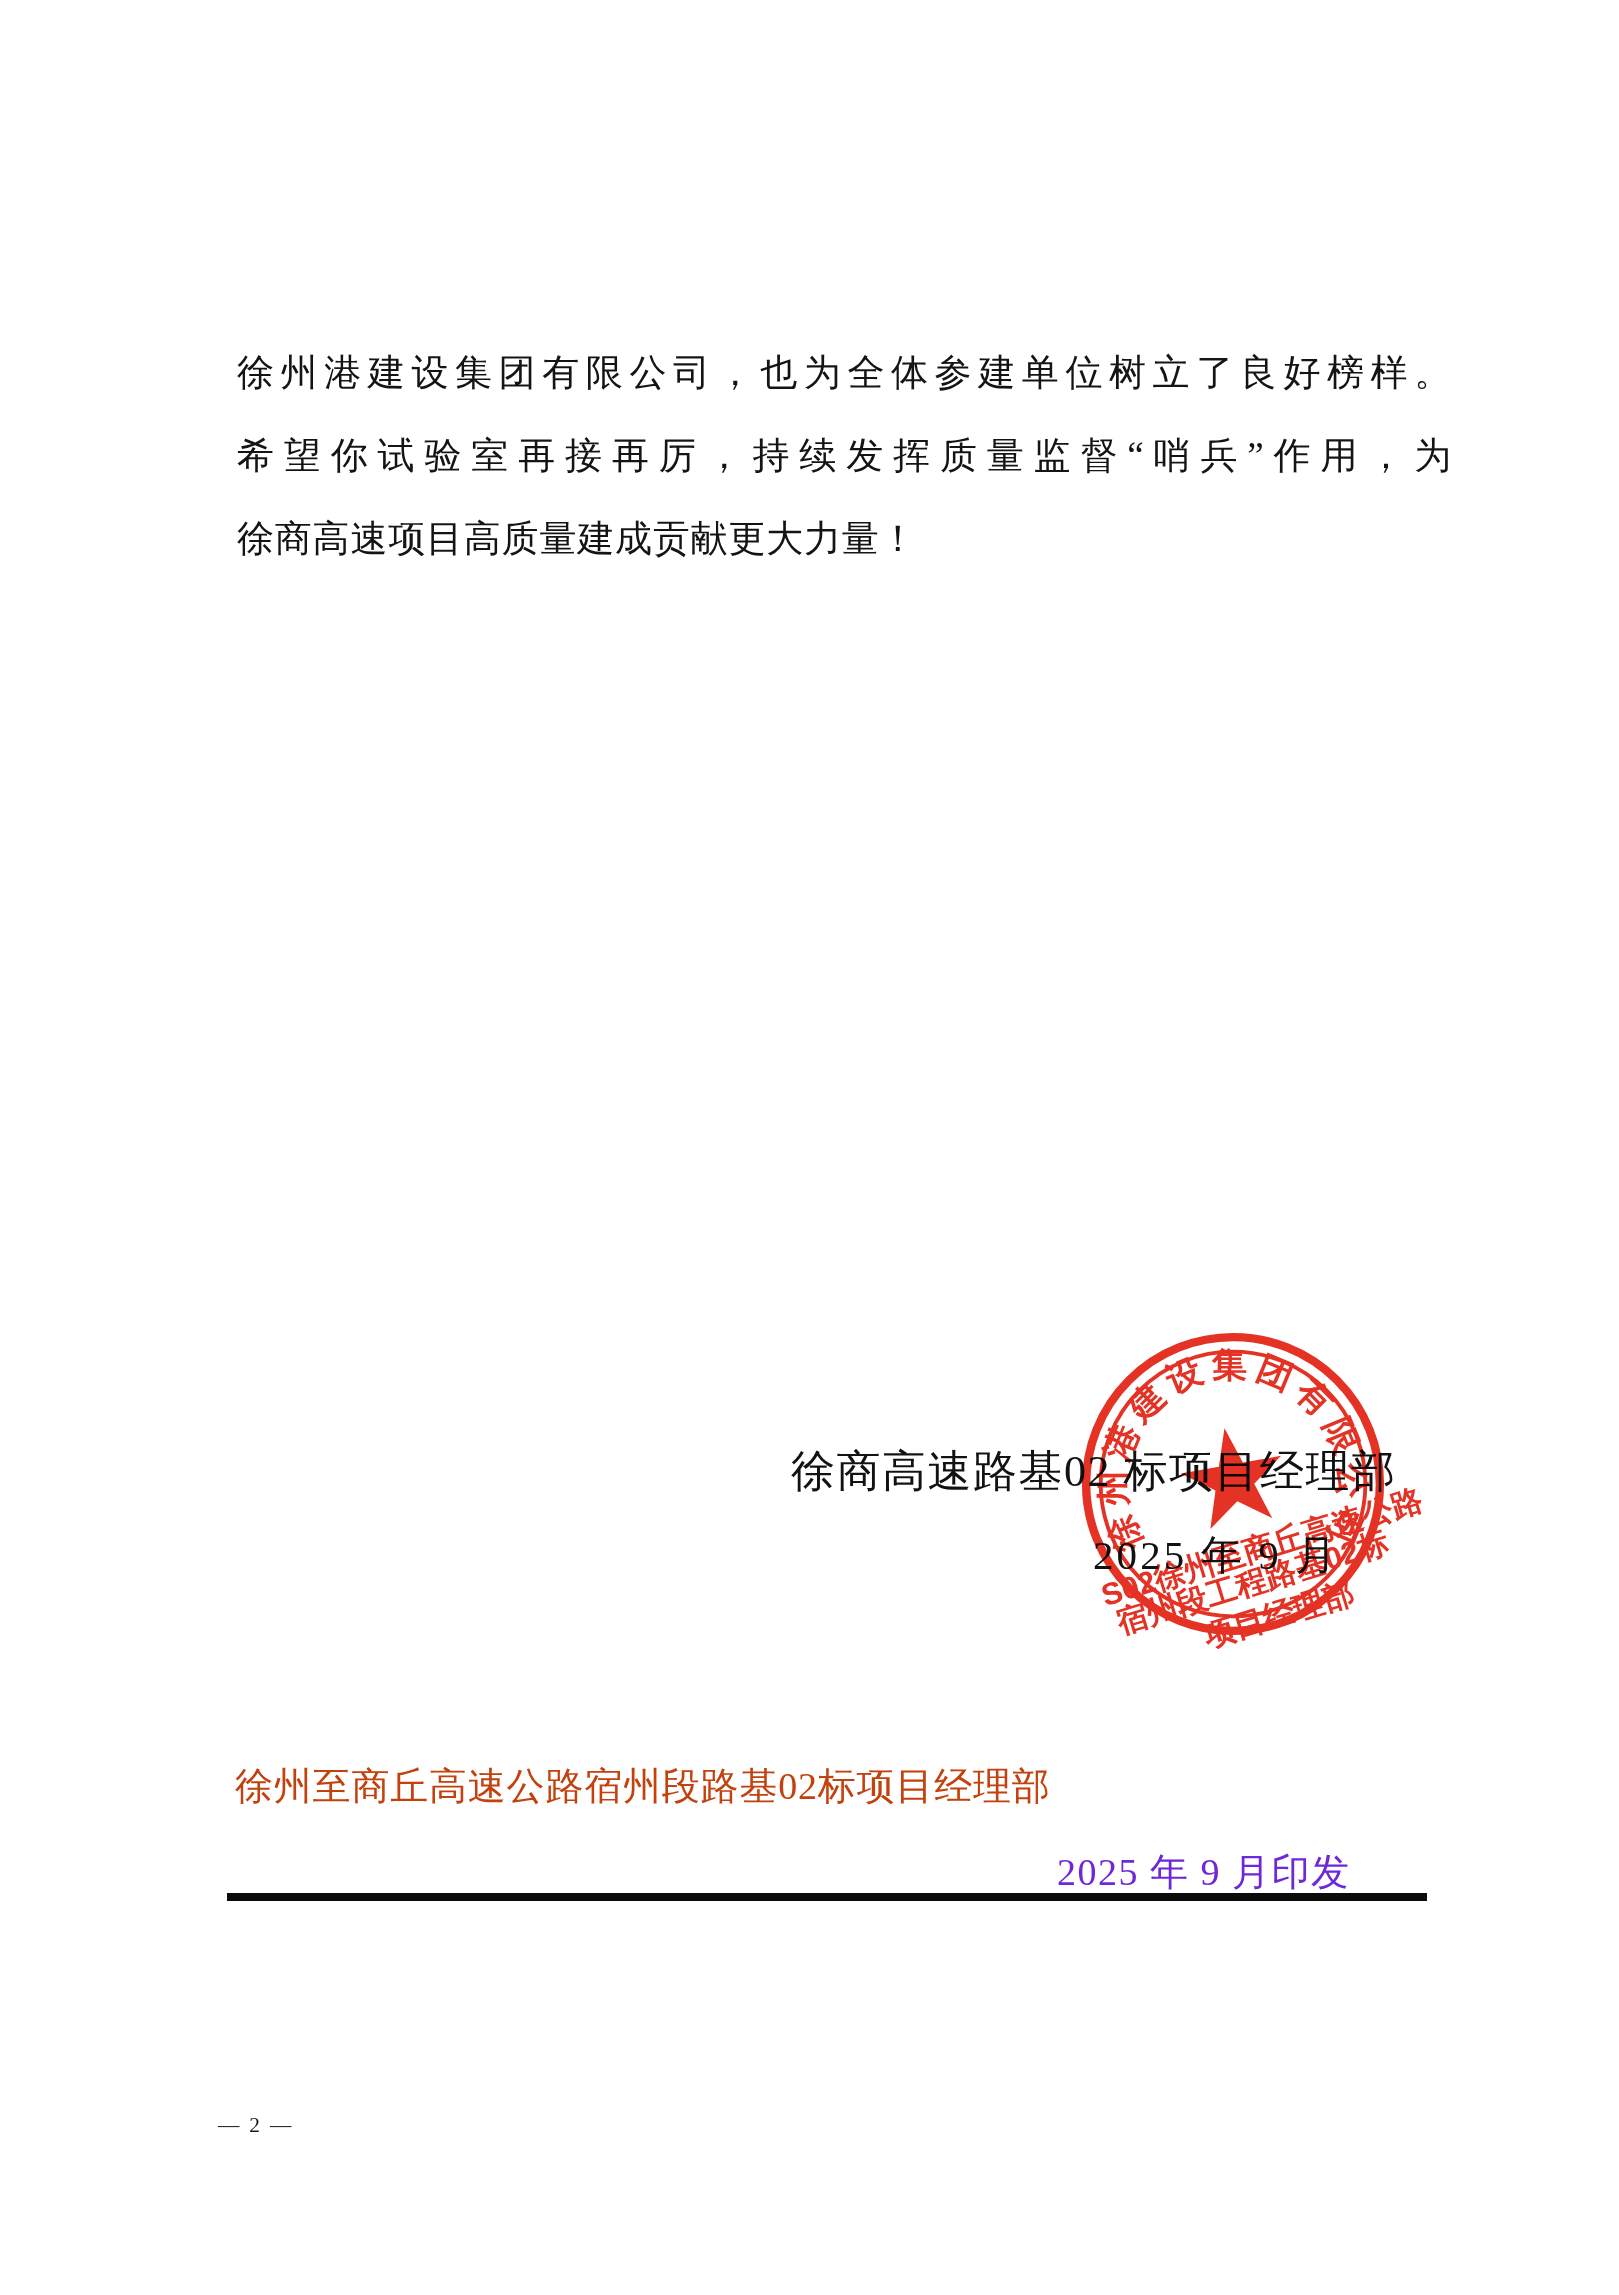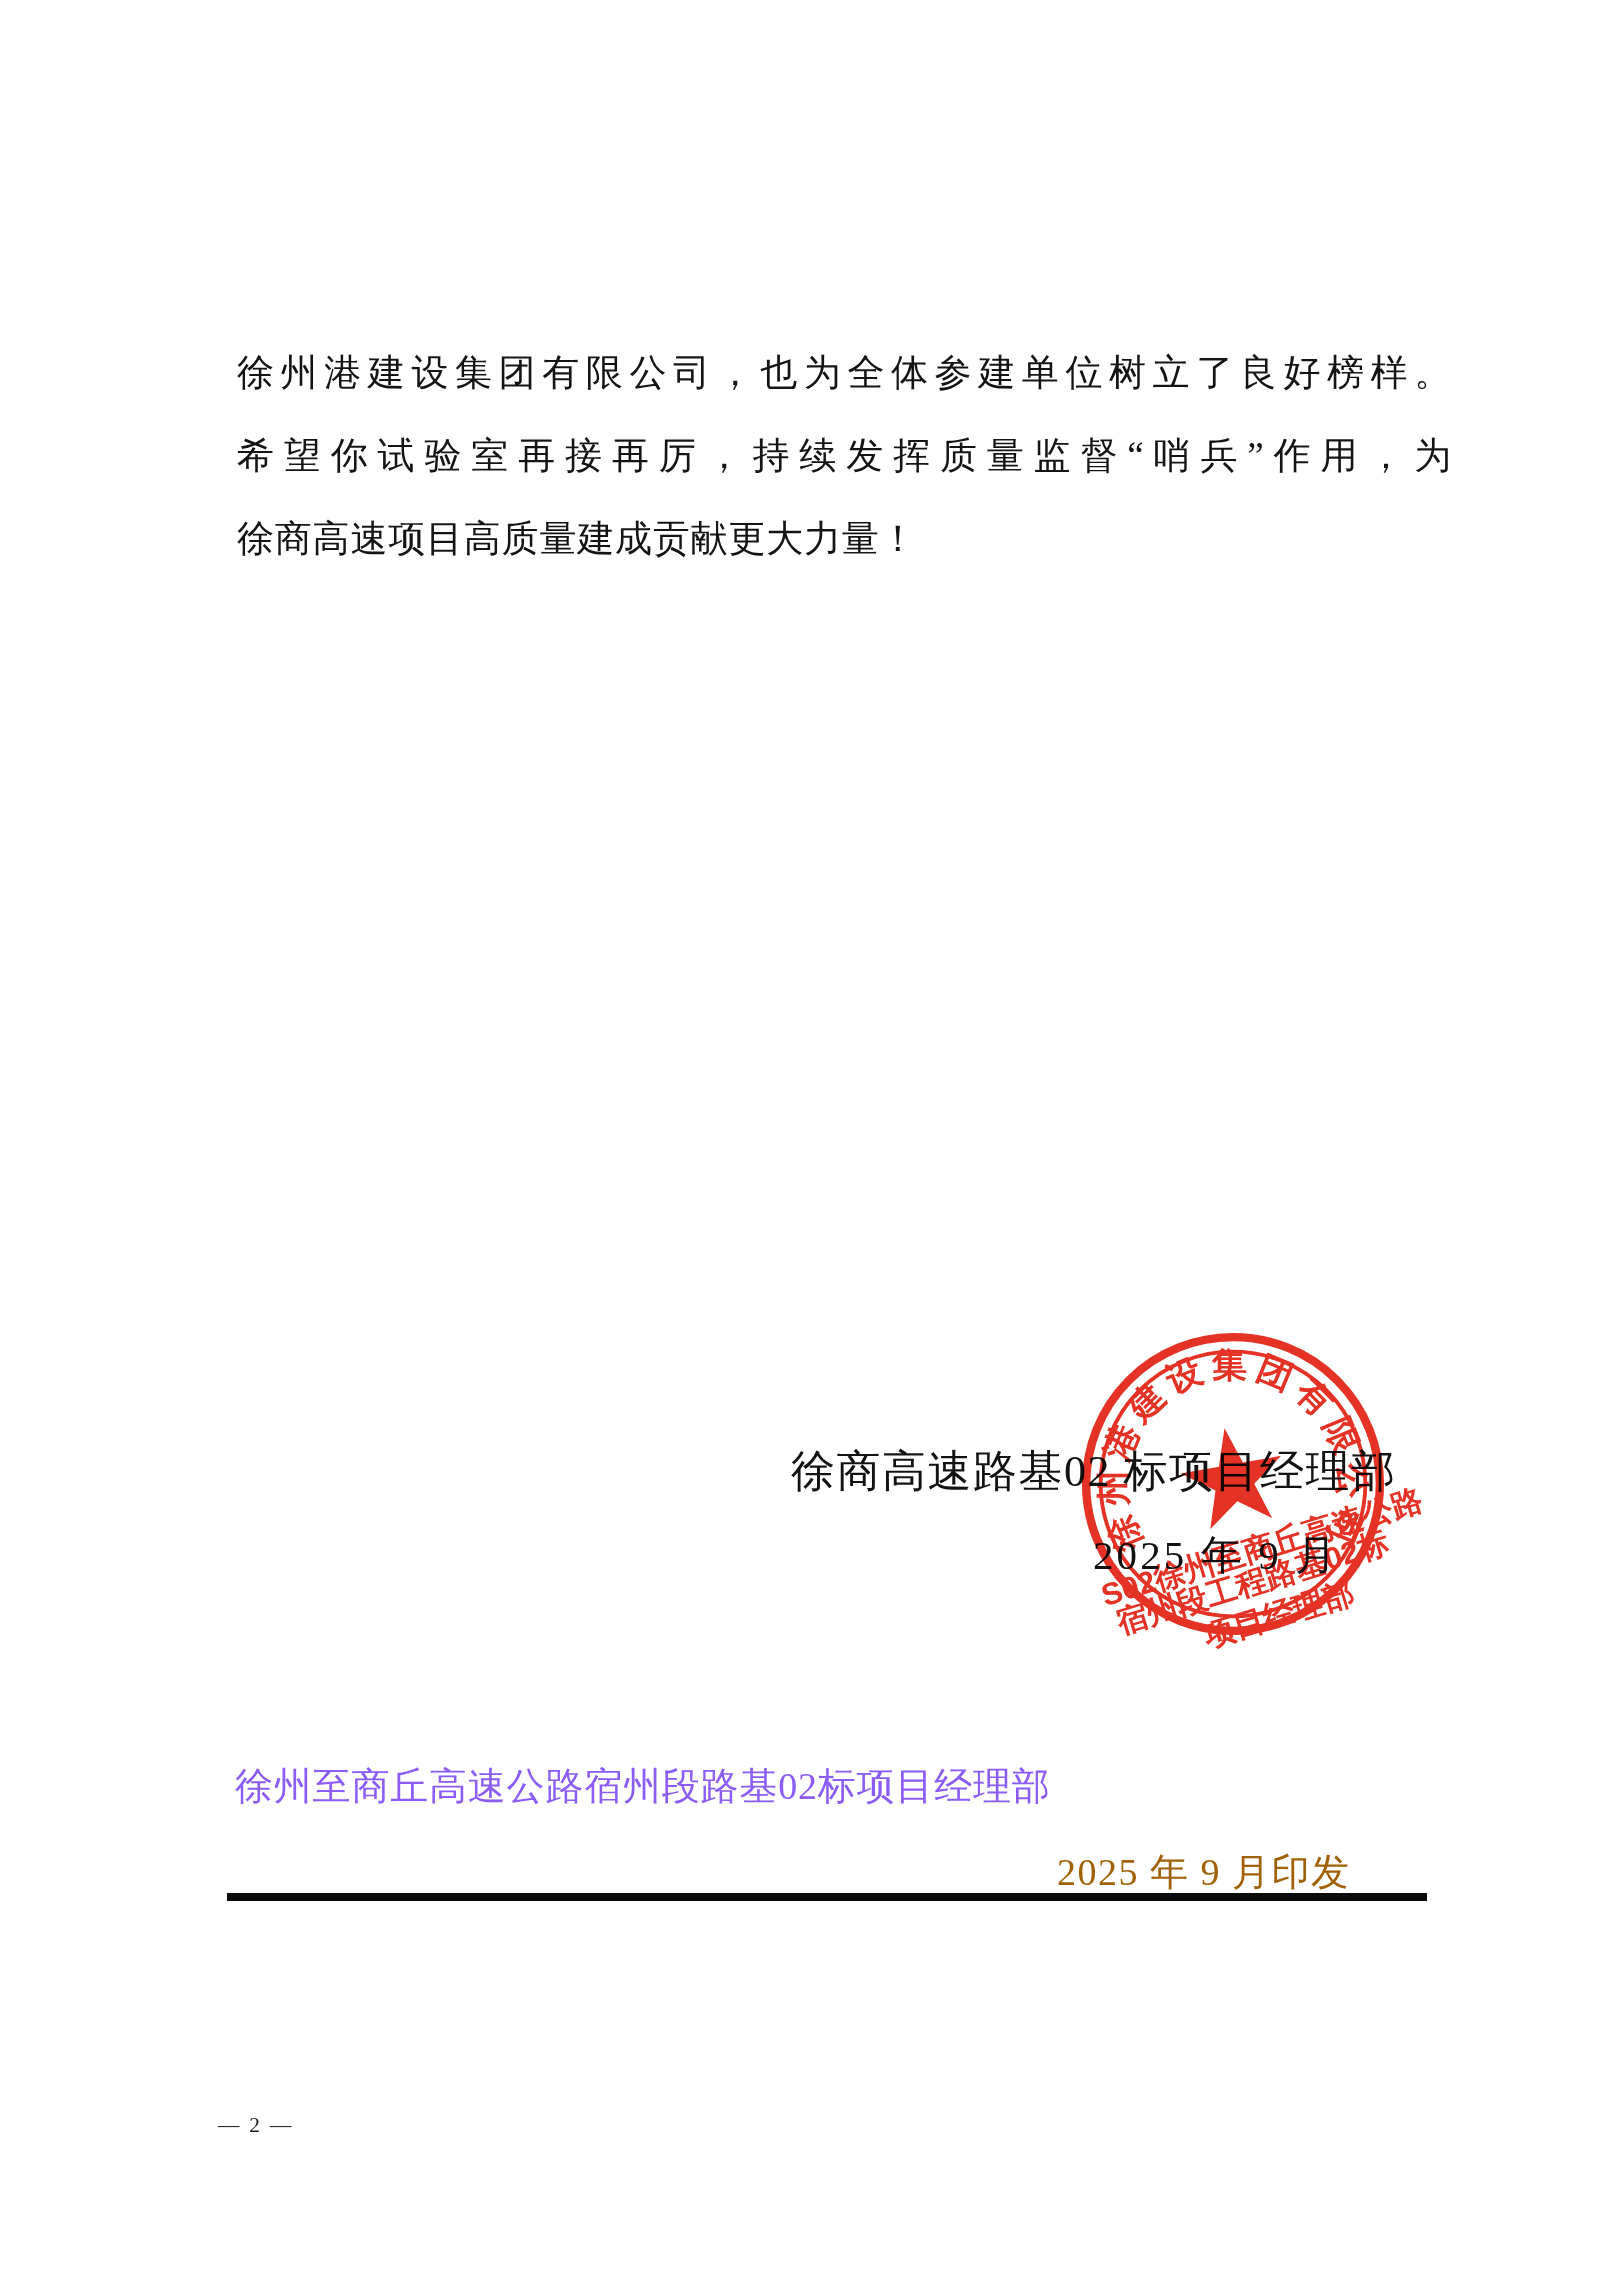--- a/index.html
+++ b/index.html
@@ -48,25 +48,25 @@
   .stamp-line{
     position:absolute;
     transform-origin:center center;
     white-space:nowrap;
     font-weight:bold;
     font-family:"Liberation Sans","DejaVu Sans",sans-serif;
   }
   
   .footer-issuer{
     position:absolute;left:235px;top:1761px;
-    font-size:38px;letter-spacing:0.8px;white-space:nowrap;color:#8b5cf6;
+    font-size:38px;letter-spacing:0.8px;white-space:nowrap;color:#c2410c;
   }
   .footer-date{
     position:absolute;left:1057px;top:1847px;
-    font-size:38px;letter-spacing:1.5px;white-space:nowrap;color:#a16207;
+    font-size:38px;letter-spacing:1.5px;white-space:nowrap;color:#6d28d9;
   }
   .footer-rule{
     position:absolute;left:227px;top:1893px;
     width:1200px;height:8.4px;background:#0b0b0b;
   }
   .page-number{
     position:absolute;left:218px;top:2113px;
     font-size:21.4px;letter-spacing:2.3px;color:#1a1a1a;white-space:nowrap;
   }
 </style>

